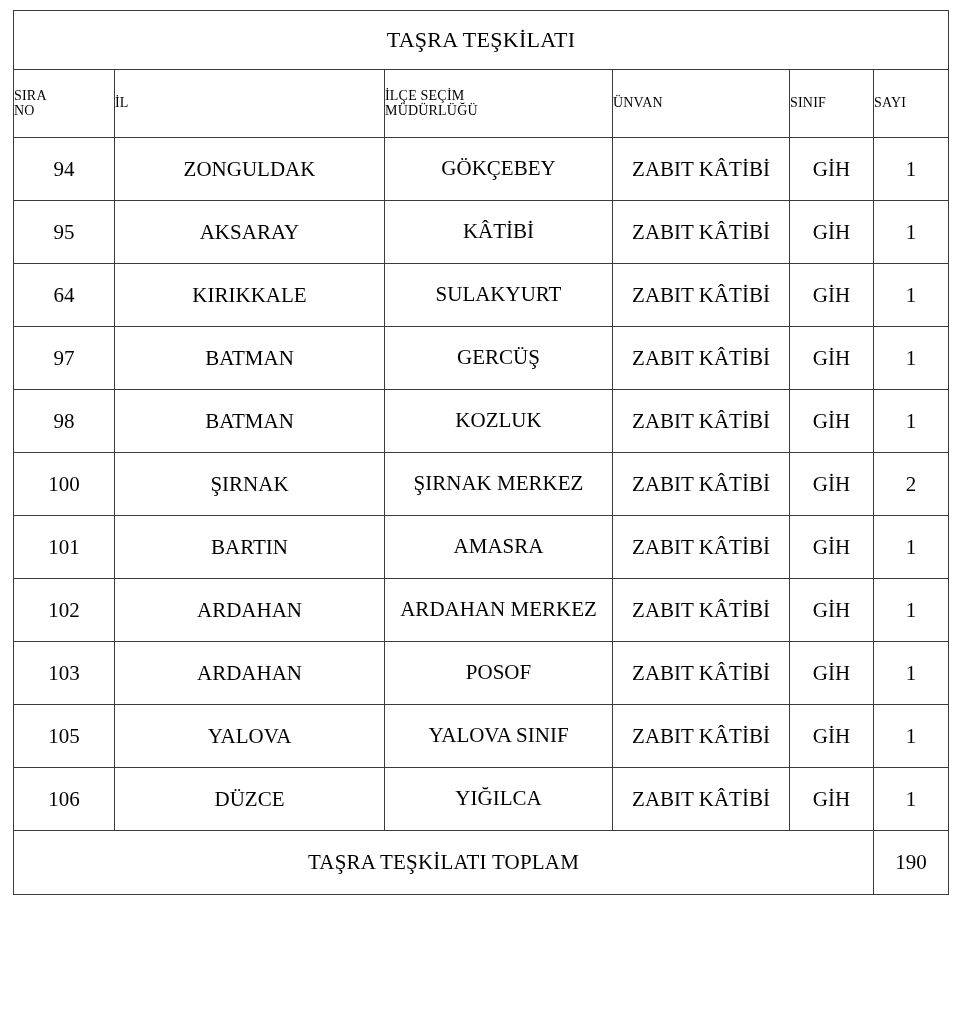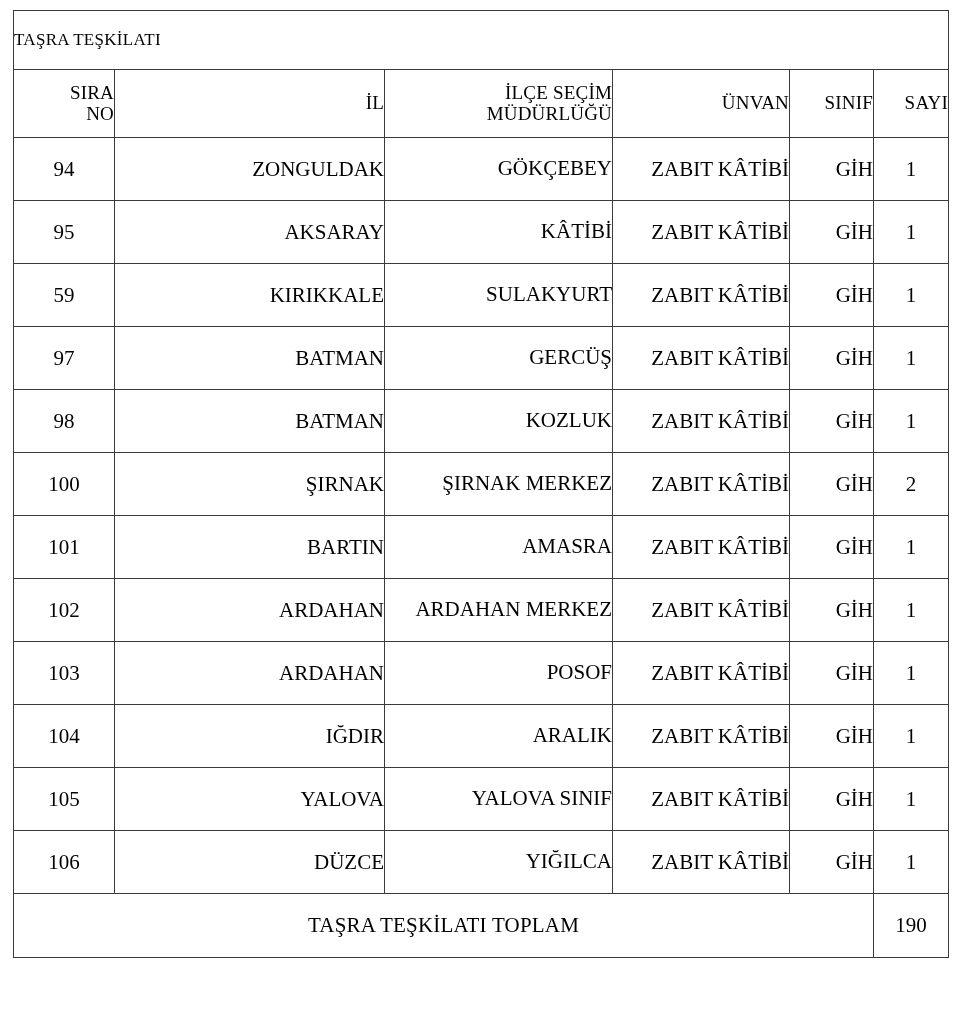--- a/index.html
+++ b/index.html
@@ -47,51 +47,52 @@
   col.c-sira   { width: 101px; }
   col.c-il     { width: 270px; }
   col.c-ilce   { width: 228px; }
   col.c-unvan  { width: 177px; }
   col.c-sinif  { width: 84px;  }
   col.c-sayi   { width: 75px;  }
 
   
   td.title-cell {
     height: 58px;
-    font-weight: bold;
-    font-size: 17px;
+    text-align: center;
+    font-weight: bold;
+    font-size: 22px;
     letter-spacing: 0.3px;
   }
 
   
   th.head-cell {
     height: 67px;
-    text-align: right;
-    font-weight: bold;
-    font-size: 19px;
+    text-align: left;
+    font-weight: bold;
+    font-size: 14px;
     line-height: 1.06;
     letter-spacing: 0.2px;
   }
   th.head-cell .hl {
     display: block;
   }
 
   
   tr.data-row > td {
     height: 62px;
     font-size: 21px;
   }
   td.cell-sira {
     text-align: center;
   }
   td.cell-il,
   td.cell-ilce,
   td.cell-unvan,
   td.cell-sinif {
-    text-align: right;
+    text-align: center;
     padding-left: 10px;
   }
   td.cell-ilce {
     line-height: 1.12;
   }
   td.cell-sayi {
     text-align: center;
   }
 
   
@@ -165,21 +166,21 @@
         </tr>
         <tr class="data-row">
           <td class="cell-sira">95</td>
           <td class="cell-il">AKSARAY</td>
           <td class="cell-ilce">KÂTİBİ</td>
           <td class="cell-unvan">ZABIT KÂTİBİ</td>
           <td class="cell-sinif">GİH</td>
           <td class="cell-sayi">1</td>
         </tr>
         <tr class="data-row">
-          <td class="cell-sira">59</td>
+          <td class="cell-sira">64</td>
           <td class="cell-il">KIRIKKALE</td>
           <td class="cell-ilce">SULAKYURT</td>
           <td class="cell-unvan">ZABIT KÂTİBİ</td>
           <td class="cell-sinif">GİH</td>
           <td class="cell-sayi">1</td>
         </tr>
         <tr class="data-row">
           <td class="cell-sira">97</td>
           <td class="cell-il">BATMAN</td>
           <td class="cell-ilce">GERCÜŞ</td>
@@ -216,28 +217,20 @@
           <td class="cell-il">ARDAHAN</td>
           <td class="cell-ilce">ARDAHAN MERKEZ</td>
           <td class="cell-unvan">ZABIT KÂTİBİ</td>
           <td class="cell-sinif">GİH</td>
           <td class="cell-sayi">1</td>
         </tr>
         <tr class="data-row">
           <td class="cell-sira">103</td>
           <td class="cell-il">ARDAHAN</td>
           <td class="cell-ilce">POSOF</td>
-          <td class="cell-unvan">ZABIT KÂTİBİ</td>
-          <td class="cell-sinif">GİH</td>
-          <td class="cell-sayi">1</td>
-        </tr>
-        <tr class="data-row">
-          <td class="cell-sira">104</td>
-          <td class="cell-il">IĞDIR</td>
-          <td class="cell-ilce">ARALIK</td>
           <td class="cell-unvan">ZABIT KÂTİBİ</td>
           <td class="cell-sinif">GİH</td>
           <td class="cell-sayi">1</td>
         </tr>
         <tr class="data-row">
           <td class="cell-sira">105</td>
           <td class="cell-il">YALOVA</td>
           <td class="cell-ilce">YALOVA SINIF</td>
           <td class="cell-unvan">ZABIT KÂTİBİ</td>
           <td class="cell-sinif">GİH</td>

